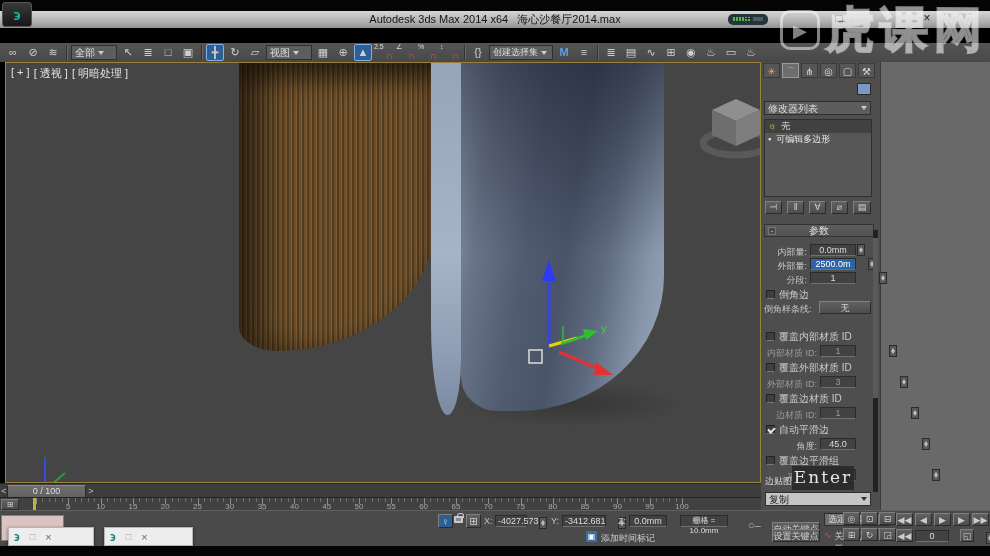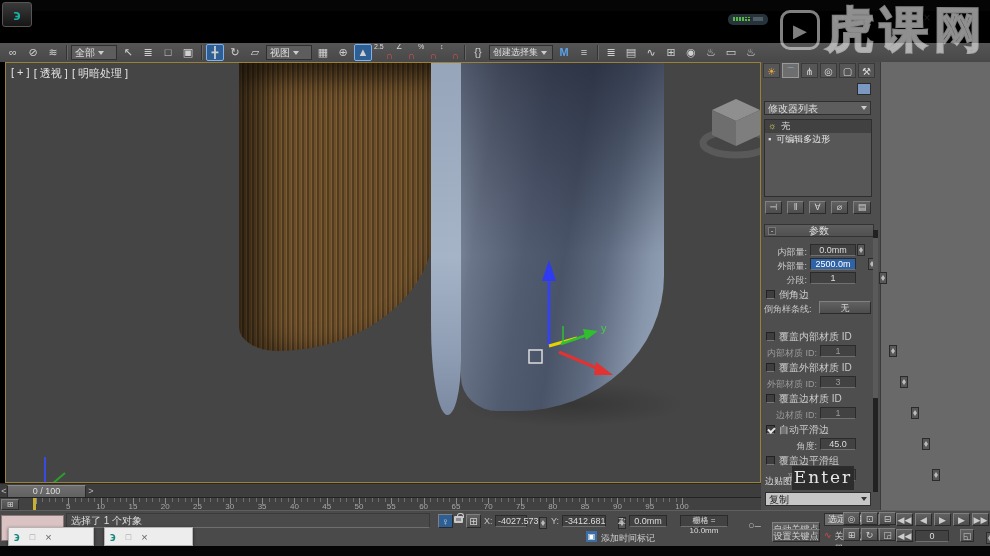--- a/index.html
+++ b/index.html
@@ -141,20 +141,25 @@
   .minifw .rs { color:#9a9a9a; font-size:9px; }
   .minifw .cl { color:#666; font-size:11px; }
   #bottom-black { left:0; top:546px; width:990px; height:10px; background:#050505; }
 </style>
 </head>
 <body>
 
 <div id="stage">
 
   <div id="top-black" class="abs"></div>
+  <div id="titlebar" class="abs">
+    <div id="title-text">
+      <span>Autodesk 3ds Max  2014 x64</span>&nbsp;&nbsp;&nbsp;<span>海心沙餐厅2014.max</span>
+    </div>
+  </div>
   <div id="logo-btn" class="abs">϶</div>
   <div id="infocenter-badge" class="abs">
     <span class="g"></span>
     <span class="s"></span>
   </div>
   <div class="abs winbtn" style="left:740px;">–</div>
   <div class="abs winbtn" style="left:831px;">□</div>
   <div class="abs winbtn" style="left:919px;">×</div>
 
 
@@ -495,21 +500,20 @@
         <div class="tick-num" style="left: 552.8px;">80</div>
         <div class="tick-num" style="left: 585.1px;">85</div>
         <div class="tick-num" style="left: 617.4px;">90</div>
         <div class="tick-num" style="left: 649.7px;">95</div>
         <div class="tick-num" style="left: 682px;">100</div>
       </div>
   </div>
 
   <div id="statusbar" class="abs">
     <div id="listener" class="abs"></div>
-    <div id="prompt-box" class="abs">选择了 1 个对象</div>
 
     <div class="abs btn3d" style="left:438px; top:3px; width:15px; height:14px; background:#2d5f94; font-size:10px; line-height:13px;">♀</div>
     <div id="lock-icon" class="abs"></div>
     <div class="abs btn3d" style="left:466px; top:3px; width:15px; height:14px; font-size:10px; line-height:13px;">⊞</div>
 
     <span class="abs slbl" style="left:484px;">X:</span>
     <span class="abs fld sfld" style="left:495px; width:32px;">-4027.573</span>
     <span class="abs spin" style="left:539px; top:4px;"></span>
     <span class="abs slbl" style="left:551px;">Y:</span>
     <span class="abs fld sfld" style="left:562px; width:44px;">-3412.681</span>

